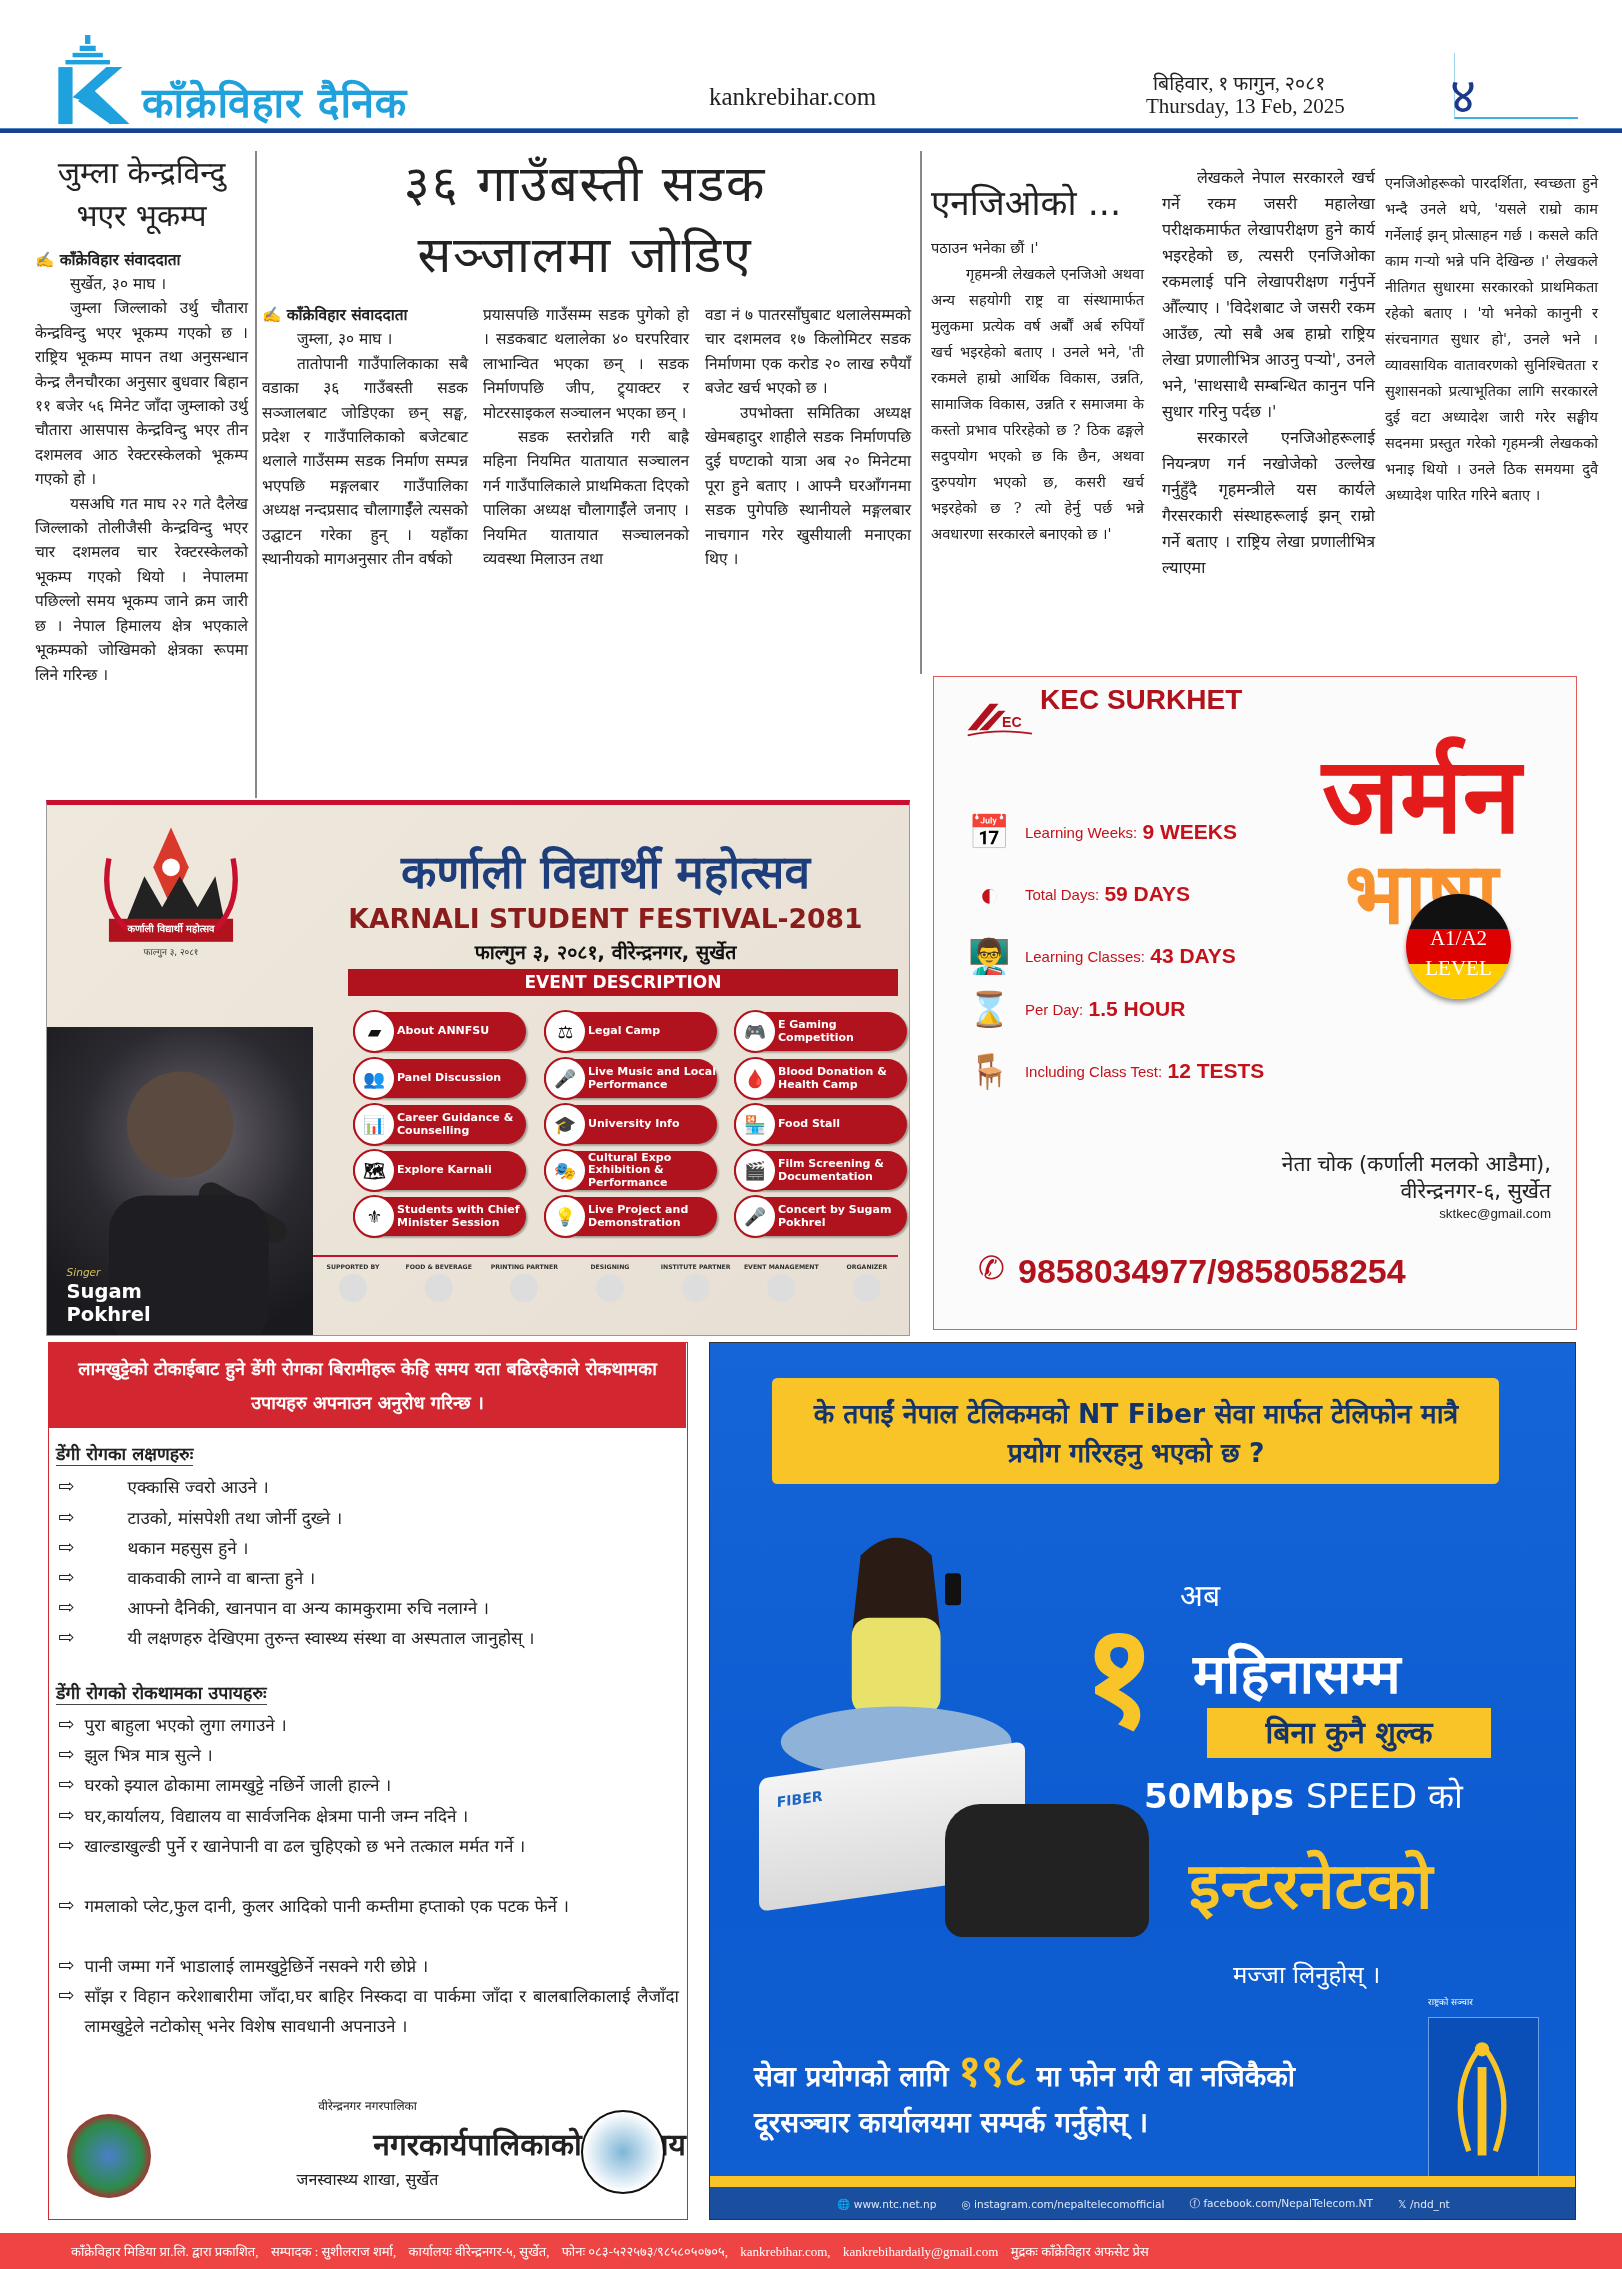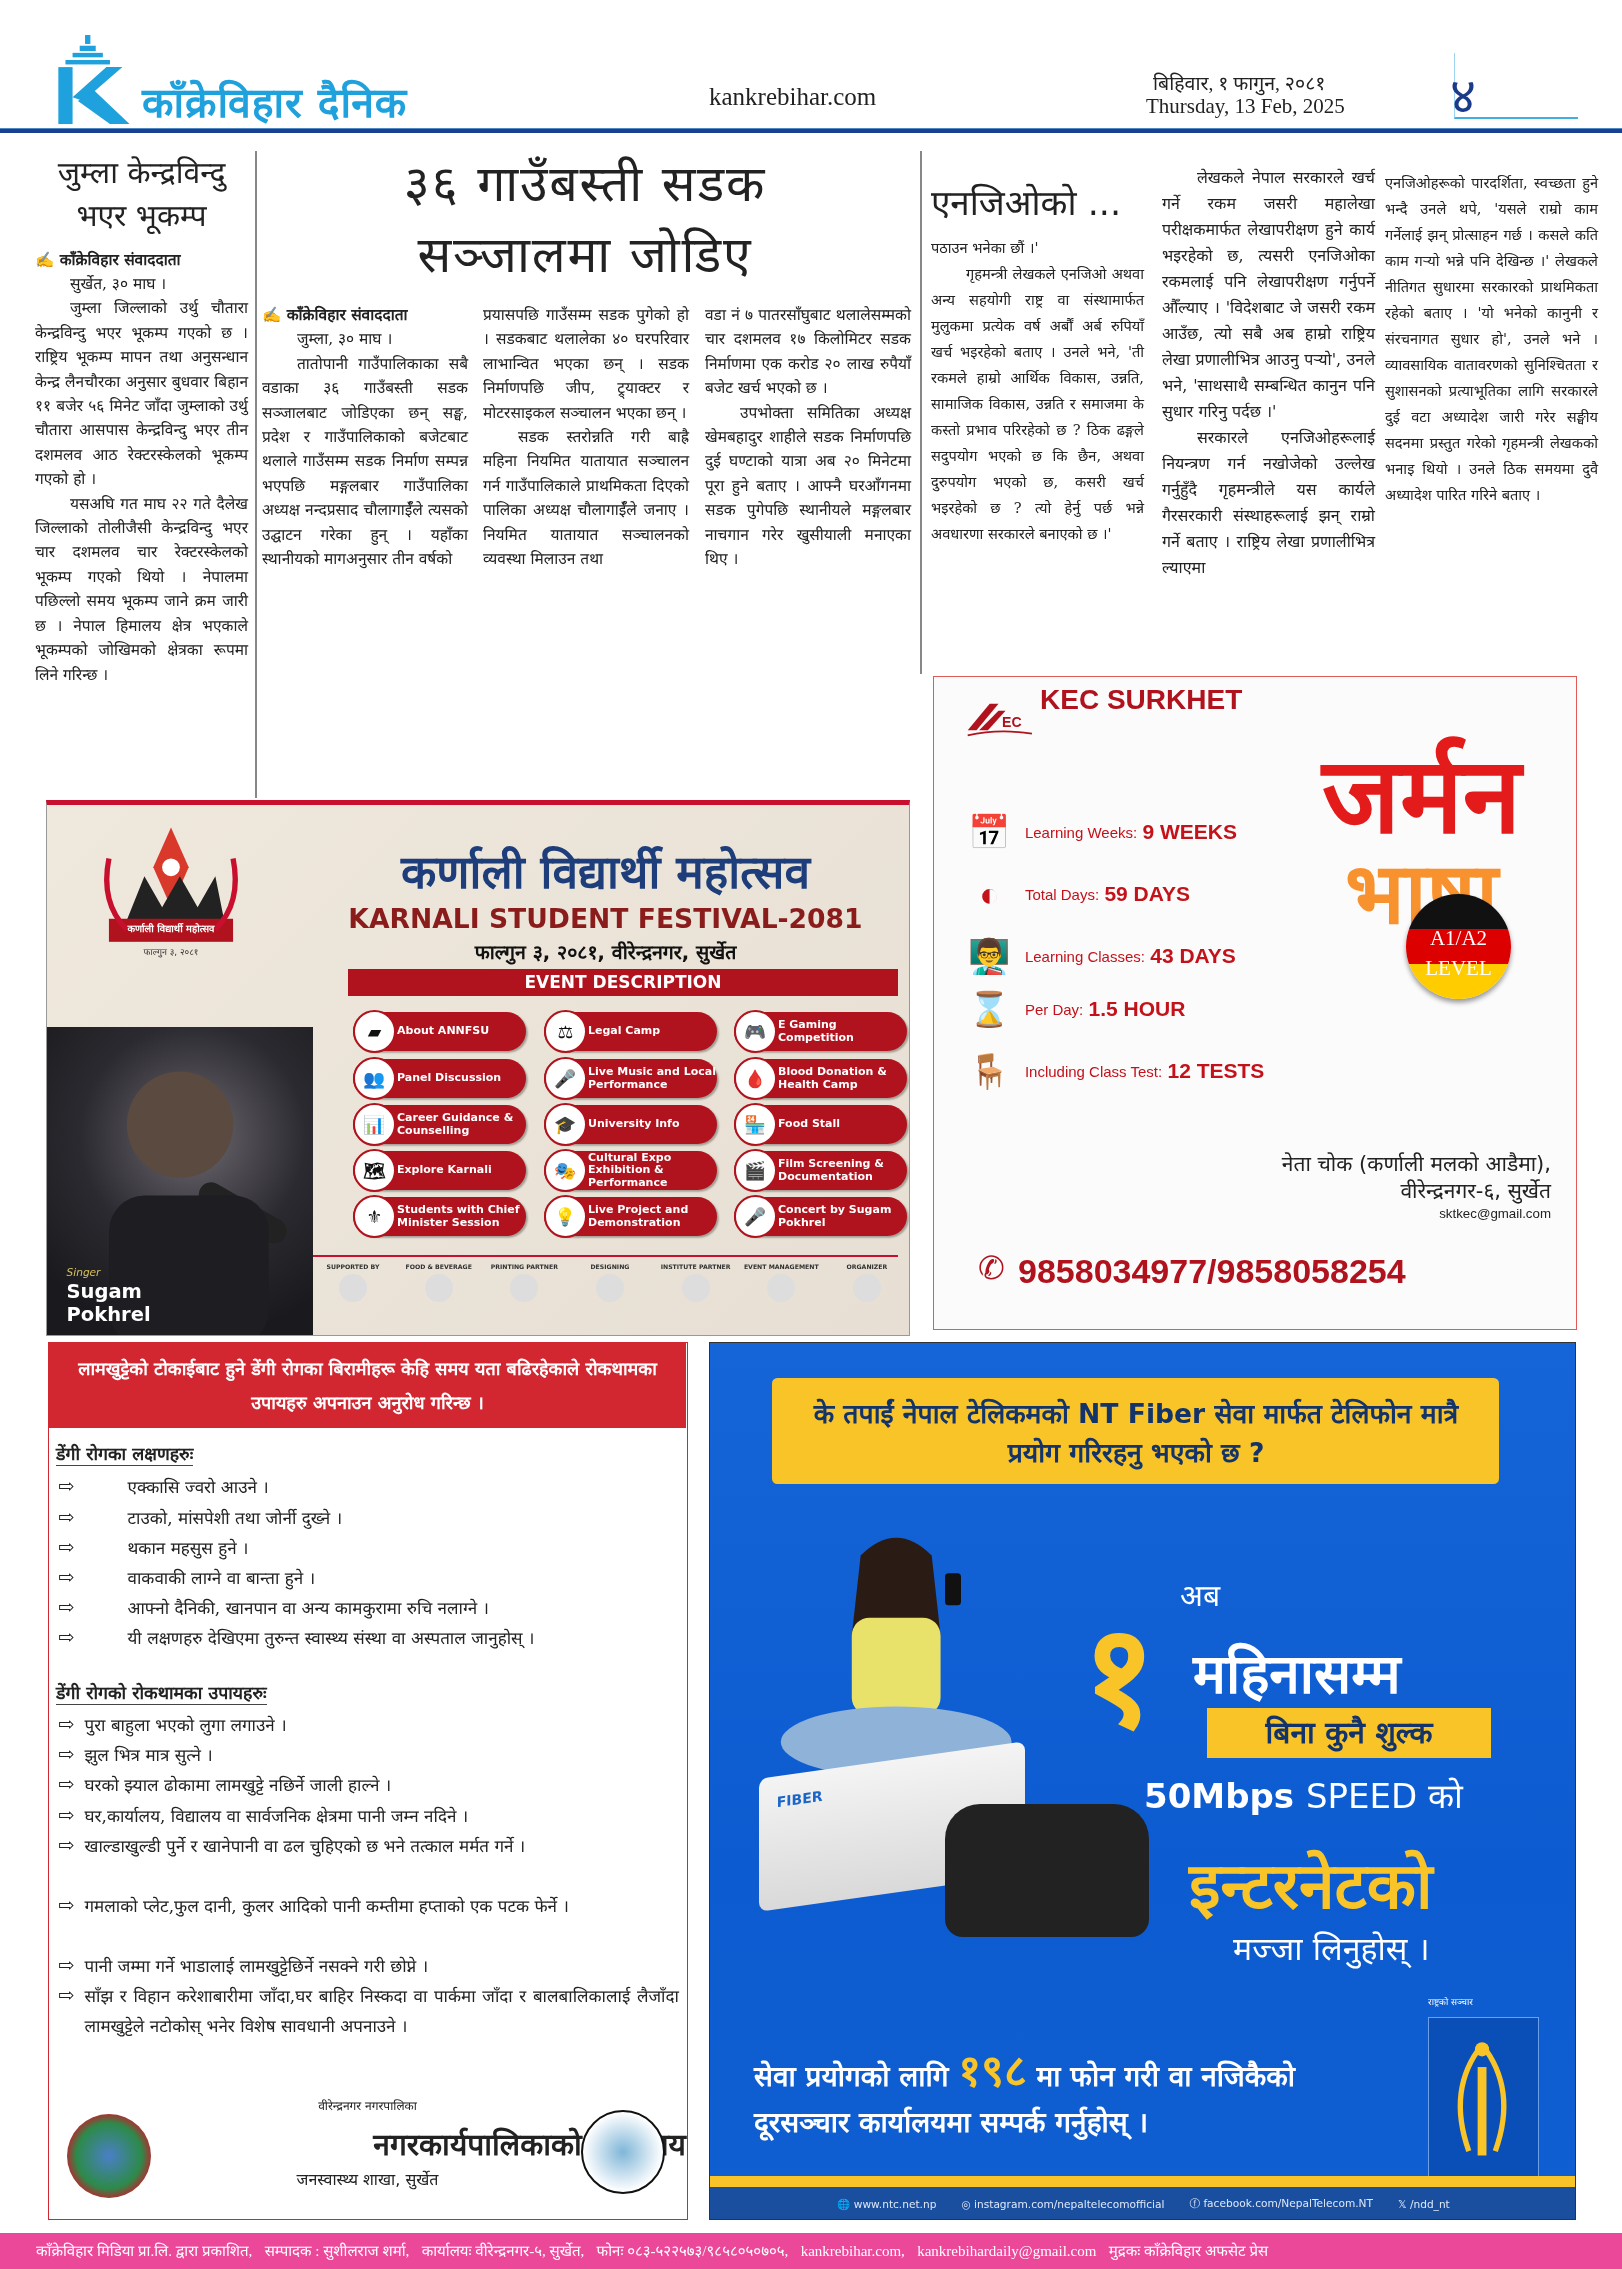--- a/index.html
+++ b/index.html
@@ -71,33 +71,33 @@
   .nt{left:709px;top:1342px;width:867px;height:878px;border:1.8px solid #333;background:linear-gradient(180deg,#1565d8 0%,#0c5bd0 60%,#0f5fd2 100%);overflow:hidden}
   .nt-bubble{left:62px;top:35px;width:727px;height:106px;background:#f8c428;border-radius:5.3px;clip-path:polygon(0 0,100% 0,100% 100%,75% 100%,70% 120%,60% 100%,0 100%)}
   .nt-bubble-text{left:80px;top:51px;width:692px;text-align:center;color:#13336b;font-size:26.6px;font-weight:bold;line-height:39px}
   .nt-ab{left:470px;top:231px;color:#fff;font-size:30px}
   .nt-one{left:372px;top:257px;color:#f8c428;font-size:142px;font-weight:bold;line-height:151px}
   .nt-mahina{left:483px;top:291px;color:#fff;font-size:55px;font-weight:bold}
   .nt-bina{left:497px;top:365px;width:284px;height:50px;background:#f8c428;color:#13336b;font-size:30px;font-weight:bold;text-align:center;line-height:50px}
   .nt-speed{left:434px;top:429px;color:#fff;font-size:34px;font-weight:bold}
   .nt-speed span{font-weight:normal}
   .nt-internet{left:479px;top:497px;color:#f8c428;font-size:64px;font-weight:bold}
-  .nt-majja{left:523px;top:583px;color:#fff;font-size:32px}
+  .nt-majja{left:523px;top:614px;color:#fff;font-size:24px}
   .nt-call{left:44px;top:705px;color:#fff;font-size:28px;font-weight:bold;line-height:46px}
   .nt-call .big{color:#f8c428;font-size:44px}
   .nt-logo{left:718px;top:674px;width:111px;height:186px;border:1.8px solid #6aa0e8;background:#0a4fb8}
   .nt-logo-top{left:718px;top:652px;width:111px;text-align:left;color:#fff;font-size:8.9px}
   .nt-logo-bot{left:718px;top:833px;width:111px;text-align:center;color:#fff;font-size:10.6px}
   .nt-stripe{left:0;top:833px;width:867px;height:10.6px;background:#f8c428}
   .nt-foot{left:0;top:844px;width:867px;height:34px;background:#1a4fa0;display:flex;justify-content:center;gap:25px;align-items:center;color:#dfe8f8;font-size:10.6px}
   .nt-person{left:53px;top:177px;width:293px;height:293px}
   .nt-router{left:49px;top:417px;width:266px;height:133px;background:linear-gradient(#f4f4f4,#d9d9d9);border-radius:8.9px;transform:skewY(-8deg)}
   .nt-phone{left:235px;top:461px;width:204px;height:133px;background:#222;border-radius:35px 35px 17.7px 17.7px}
   
-  .footer{left:0;top:2233px;width:1623px;height:37px;background:#ec4899;color:#fff;font-size:15px;line-height:37px;padding-left:36px;font-family:"Liberation Serif",serif;white-space:nowrap}
+  .footer{left:0;top:2233px;width:1623px;height:37px;background:#ef4444;color:#fff;font-size:13px;line-height:37px;padding-left:71px;font-family:"Liberation Serif",serif;white-space:nowrap}
   .footer span{margin-right:12.4px}
 </style>
 </head>
 <body>
 
 <div class="abs logo">
   <svg width="89" height="98" viewBox="0 0 100 110">
     <rect x="36" y="0" width="6" height="10" fill="#1ea1dc"></rect>
     <rect x="30" y="12" width="18" height="6" fill="#1ea1dc"></rect>
     <rect x="22" y="20" width="34" height="5" fill="#1ea1dc"></rect>

